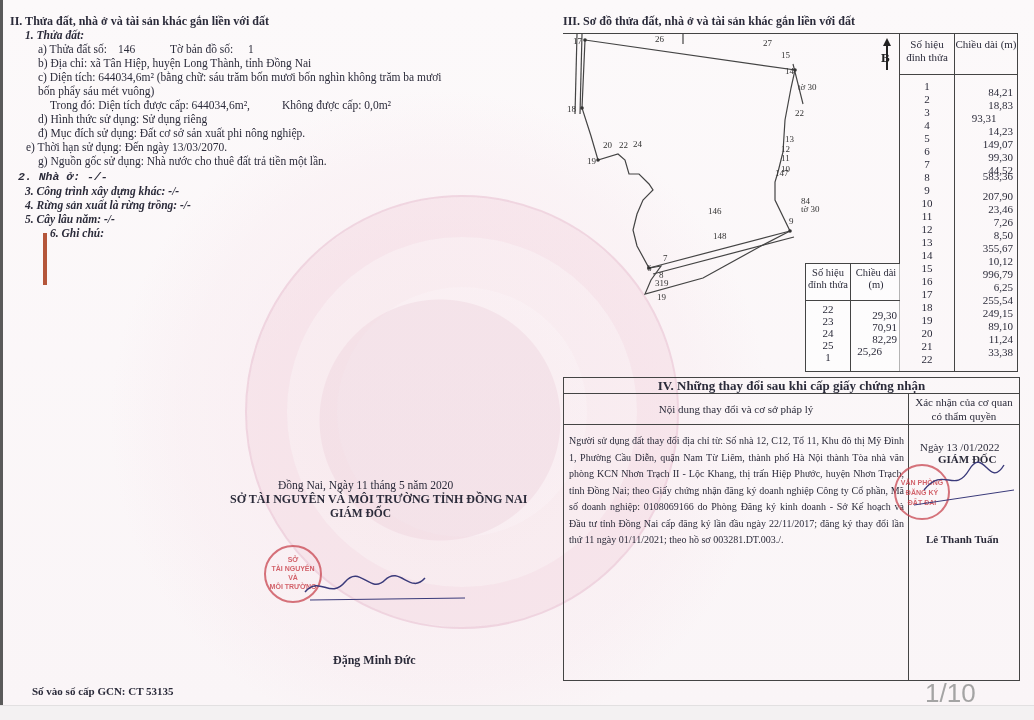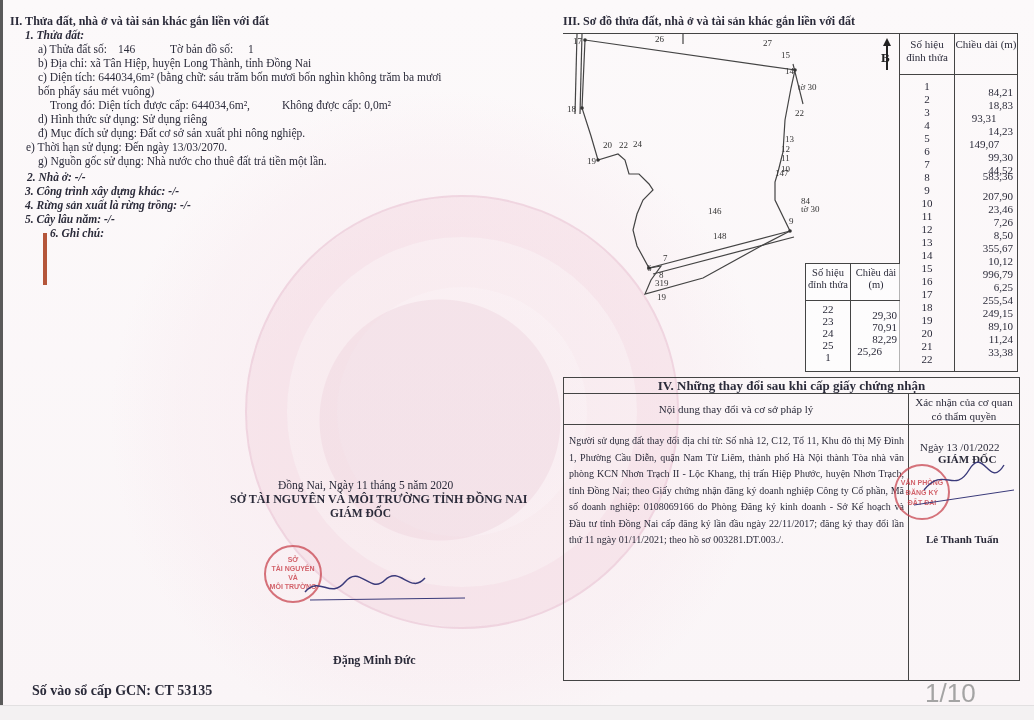--- a/index.html
+++ b/index.html
@@ -73,42 +73,42 @@
   <div class="t" style="left:38px;top:56px;">b) Địa chỉ: xã Tân Hiệp, huyện Long Thành, tỉnh Đồng Nai</div>
   <div class="t" style="left:38px;top:70px;">c) Diện tích: 644034,6m² (bằng chữ: sáu trăm bốn mươi bốn nghìn không trăm ba mươi</div>
   <div class="t" style="left:38px;top:84px;">bốn phẩy sáu mét vuông)</div>
   <div class="t" style="left:50px;top:98px;">Trong đó: Diện tích được cấp: 644034,6m²,</div>
   <div class="t" style="left:282px;top:98px;">Không được cấp: 0,0m²</div>
   <div class="t" style="left:38px;top:112px;">d) Hình thức sử dụng: Sử dụng riêng</div>
   <div class="t" style="left:38px;top:126px;">đ) Mục đích sử dụng: Đất cơ sở sản xuất phi nông nghiệp.</div>
   <div class="t" style="left:26px;top:140px;">e) Thời hạn sử dụng: Đến ngày 13/03/2070.</div>
   <div class="t" style="left:38px;top:154px;">g) Nguồn gốc sử dụng: Nhà nước cho thuê đất trả tiền một lần.</div>
 
-  <div class="t b i" style="left:27px;top:170px;">2. Nhà ở: -/-</div>
+  <div class="t b i" style="left:18px;top:170px;font-family:Liberation Mono, monospace;">2. Nhà ở: -/-</div>
   <div class="t b i" style="left:25px;top:184px;">3. Công trình xây dựng khác:  -/-</div>
   <div class="t b i" style="left:25px;top:198px;">4. Rừng sản xuất là rừng trồng: -/-</div>
   <div class="t b i" style="left:25px;top:212px;">5. Cây lâu năm: -/-</div>
   <div class="t b i" style="left:25px;top:226px;margin-left:25px;">6. Ghi chú:</div>
   <div class="red-mark"></div>
 
   <div class="t" style="left:278px;top:478px;font-size:11.5px;">Đồng Nai, Ngày 11 tháng 5 năm 2020</div>
   <div class="t b" style="left:230px;top:492px;font-size:12px;">SỞ TÀI NGUYÊN VÀ MÔI TRƯỜNG TỈNH ĐỒNG NAI</div>
   <div class="t b" style="left:330px;top:506px;font-size:11.5px;">GIÁM ĐỐC</div>
   <div class="stamp" style="left:264px;top:545px;width:58px;height:58px;font-size:7px;line-height:9px;padding-top:8px;box-sizing:border-box;">
     <div>SỞ</div>
     <div>TÀI NGUYÊN</div>
     <div>VÀ</div>
     <div>MÔI TRƯỜNG</div>
   </div>
   <svg style="position:absolute;left:300px;top:570px;" width="170" height="40">
     <path d="M5 22 C 20 5, 30 30, 45 12 S 70 25, 85 10 S 110 25, 125 8" stroke="#3a3a7a" stroke-width="1.5" fill="none"></path>
     <path d="M10 30 L 165 28" stroke="#3a3a7a" stroke-width="1" fill="none"></path>
   </svg>
   <div class="t b" style="left:333px;top:653px;font-size:12px;">Đặng Minh Đức</div>
-  <div class="t b" style="left:32px;top:684px;font-size:14px;">Số vào sổ cấp GCN: CT 53135</div>
+  <div class="t b" style="left:32px;top:684px;font-size:11px;">Số vào sổ cấp GCN: CT 53135</div>
 
   <div class="t sec-title" style="left:563px;top:14px;">III. Sơ đồ thửa đất, nhà ở và tài sản khác gắn liền với đất</div>
   <div class="diagram-box">
     <svg width="336" height="337" style="position:absolute;left:0;top:0;">
       <g stroke="#444" stroke-width="1.2" fill="none">
         <polyline points="22,6 19,74 28,102 35,126 55,120 62,126 66,140 76,140 86,150 90,156 80,166 74,180 70,196 74,212 86,234 98,232 88,246 82,260 140,244 198,212 227,197 212,166 212,148 215,138 220,118 222,86 228,54 232,36 22,6"></polyline>
         <line x1="19" y1="0" x2="17" y2="80"></line>
           <line x1="14" y1="0" x2="12" y2="80"></line>
         <line x1="120" y1="10" x2="120" y2="0"></line>
         <line x1="86" y1="234" x2="227" y2="197"></line>
@@ -186,21 +186,21 @@
         <div class="len-row len-num" style="top: 254px;">17</div>
         <div class="len-row len-num" style="top: 267px;">18</div>
         <div class="len-row len-num" style="top: 280px;">19</div>
         <div class="len-row len-num" style="top: 293px;">20</div>
         <div class="len-row len-num" style="top: 306px;">21</div>
         <div class="len-row len-num" style="top: 319px;">22</div>
         <div class="len-row len-val" style="top: 52px;">84,21</div>
         <div class="len-row len-val" style="top: 65px;">18,83</div>
         <div class="len-row len-val" style="top: 78px; text-align: center;">93,31</div>
         <div class="len-row len-val" style="top: 91px;">14,23</div>
-        <div class="len-row len-val" style="top: 104px; text-align: center;">149,07</div>
+        <div class="len-row len-val" style="top: 104px;">149,07</div>
         <div class="len-row len-val" style="top: 117px;">99,30</div>
         <div class="len-row len-val" style="top: 130px;">44,52</div>
         <div class="len-row len-val" style="top: 136px;">583,36</div>
         <div class="len-row len-val" style="top: 156px;">207,90</div>
         <div class="len-row len-val" style="top: 169px;">23,46</div>
         <div class="len-row len-val" style="top: 182px;">7,26</div>
         <div class="len-row len-val" style="top: 195px;">8,50</div>
         <div class="len-row len-val" style="top: 208px;">355,67</div>
         <div class="len-row len-val" style="top: 221px;">10,12</div>
         <div class="len-row len-val" style="top: 234px;">996,79</div>

